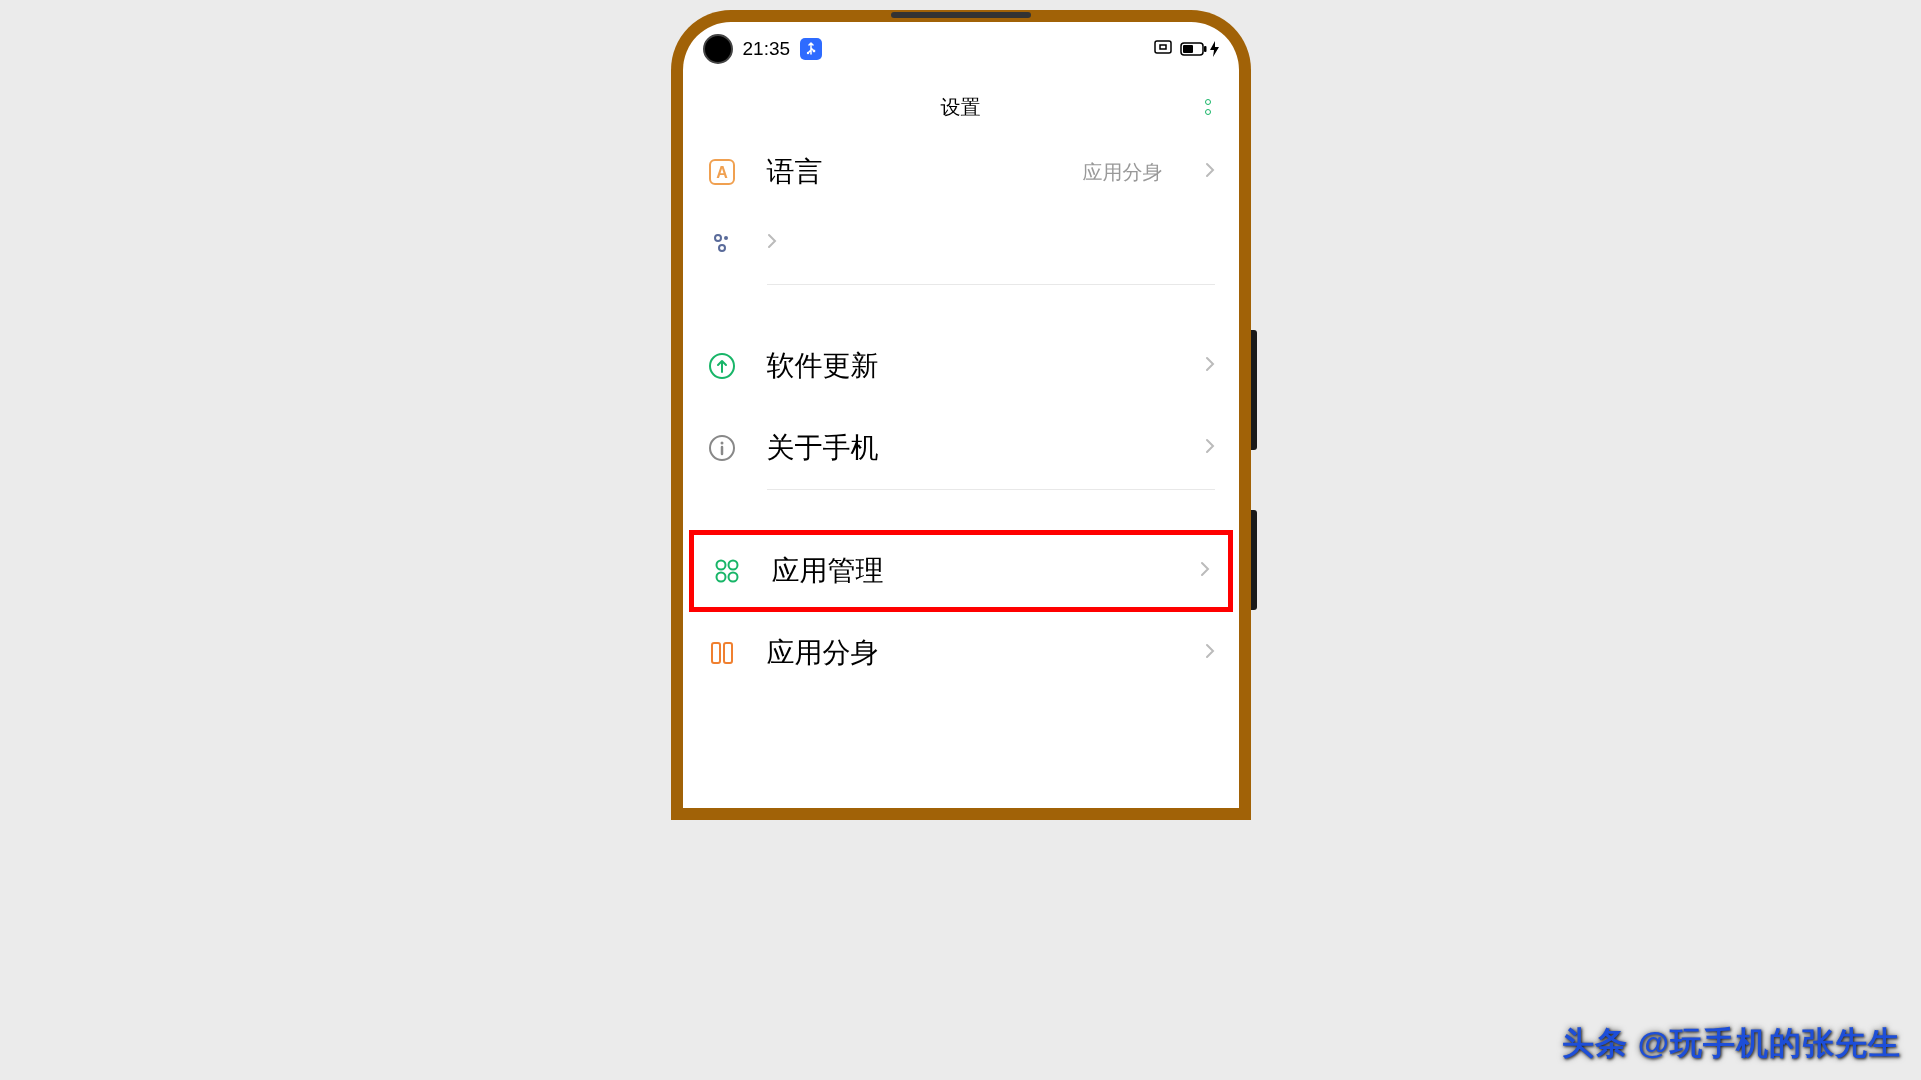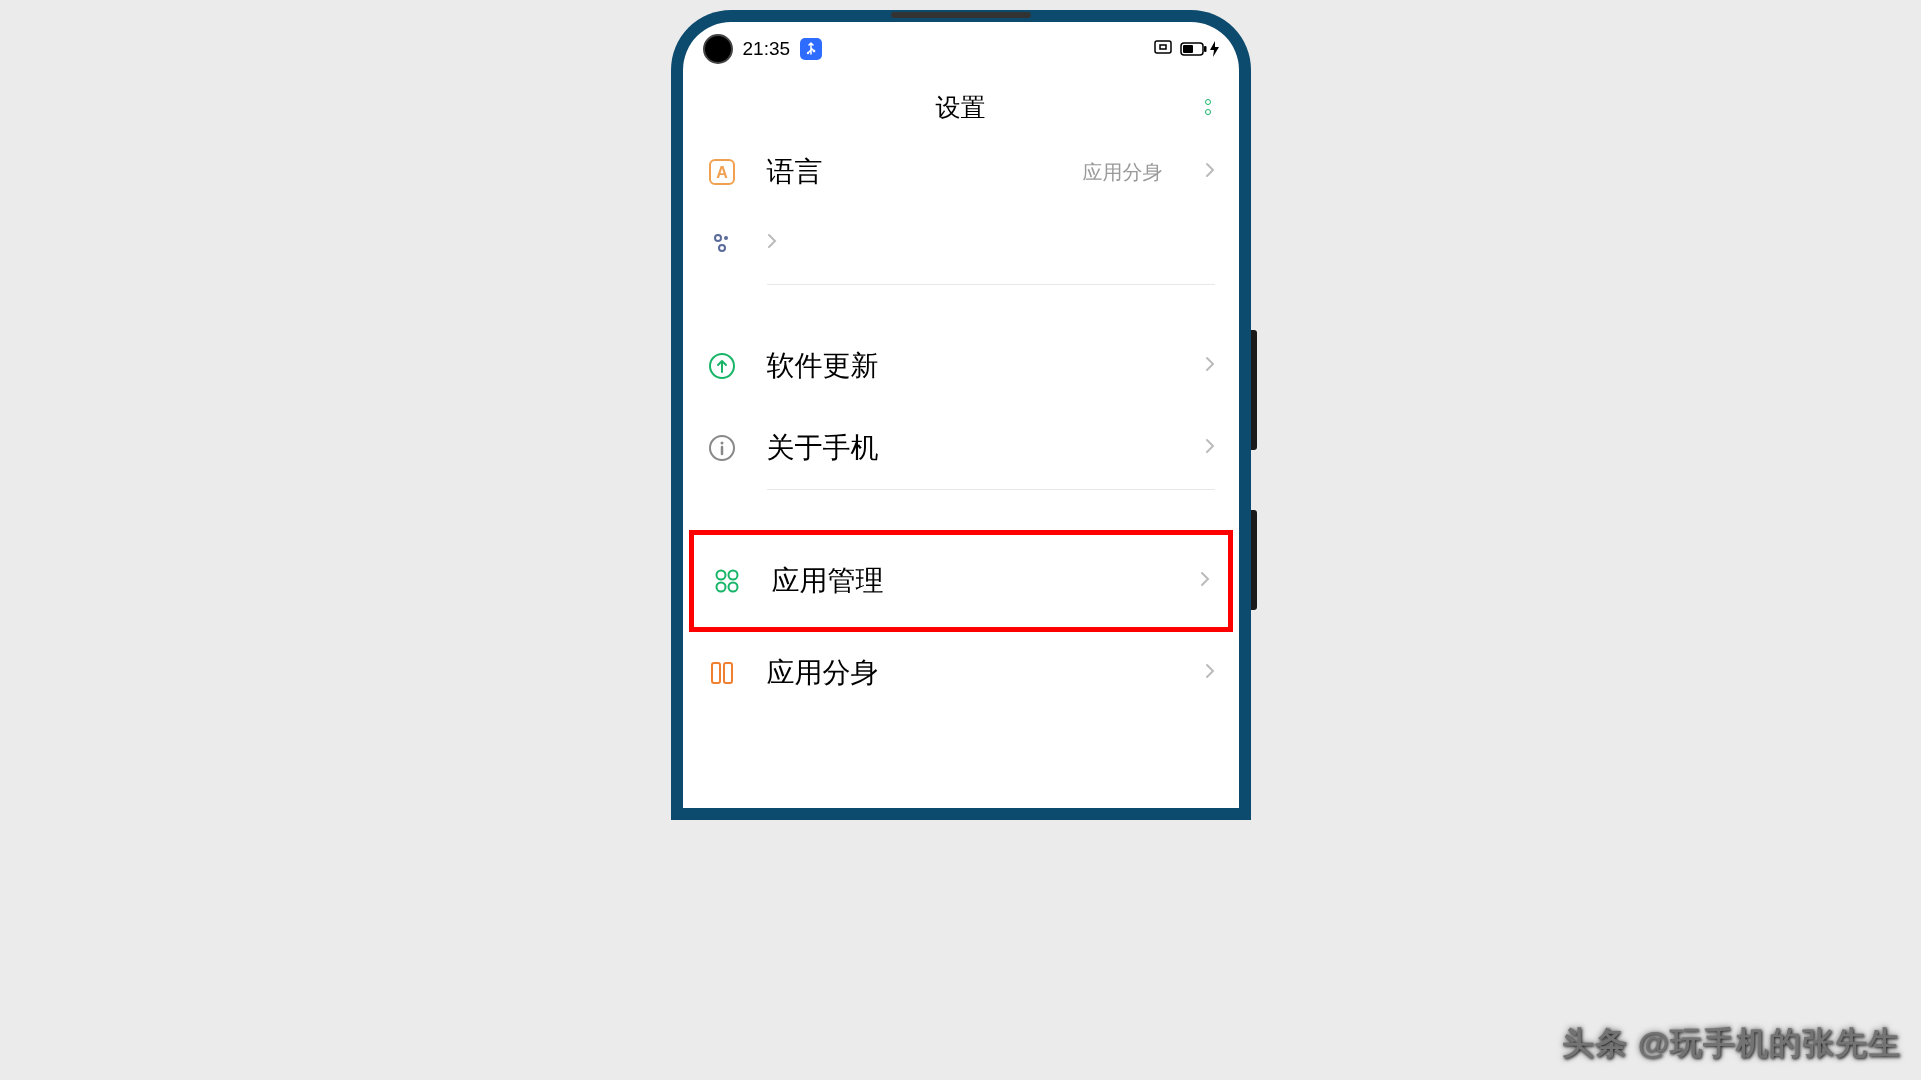--- a/index.html
+++ b/index.html
@@ -11,21 +11,21 @@
       position: relative;
       overflow: hidden;
     }
     .phone-frame {
       position: absolute;
       left: 50%;
       top: 10px;
       transform: translateX(-50%);
       width: 580px;
       height: 810px;
-      background: #0c4a6e;
+      background: #a16207;
       border-radius: 60px 60px 0 0;
       padding: 12px;
     }
     .phone-screen {
       width: 100%;
       height: 100%;
       background: #fff;
       border-radius: 48px 48px 0 0;
       overflow: hidden;
       position: relative;
@@ -104,21 +104,21 @@
       gap: 2px;
     }
     .page-header {
       display: flex;
       align-items: center;
       justify-content: center;
       height: 70px;
       position: relative;
     }
     .page-title {
-      font-size: 25px;
+      font-size: 20px;
       color: #000;
       font-weight: 500;
     }
     .more-icon {
       position: absolute;
       right: 28px;
       display: flex;
       flex-direction: column;
       gap: 4px;
     }
@@ -166,21 +166,21 @@
       margin: 0 -18px;
       padding: 0 18px;
       position: relative;
       z-index: 2;
     }
     .watermark {
       position: absolute;
       right: 20px;
       bottom: 14px;
       font-size: 32px;
-      color: #737373;
+      color: #1d4ed8;
       font-weight: 600;
       text-shadow: 0 0 6px rgba(0,0,0,0.6), 1px 1px 3px rgba(0,0,0,0.8);
       letter-spacing: 1px;
     }
   </style>
 </head>
 <body>
 
 <div class="phone-frame">
   <div class="speaker"></div>
@@ -292,21 +292,21 @@
           <svg width="10" height="16" viewBox="0 0 10 16">
               <path d="M2 2 L8 8 L2 14" stroke="#bbb" stroke-width="2" fill="none" stroke-linecap="round"></path>
             </svg>
         </span>
       </div>
 
       <div class="divider"></div>
       <div class="section-gap"></div>
 
       <div class="highlighted">
-        <div class="list-item" style="height:92px">
+        <div class="list-item" style="height:72px">
           <span class="item-icon">
             <svg width="28" height="28" viewBox="0 0 28 28">
                 <circle cx="8" cy="8" r="4.5" stroke="#18b568" stroke-width="2" fill="none"></circle>
                 <circle cx="20" cy="8" r="4.5" stroke="#18b568" stroke-width="2" fill="none"></circle>
                 <circle cx="8" cy="20" r="4.5" stroke="#18b568" stroke-width="2" fill="none"></circle>
                 <circle cx="20" cy="20" r="4.5" stroke="#18b568" stroke-width="2" fill="none"></circle>
               </svg>
           </span>
           <span class="item-label">应用管理</span>
           <span class="chevron">

